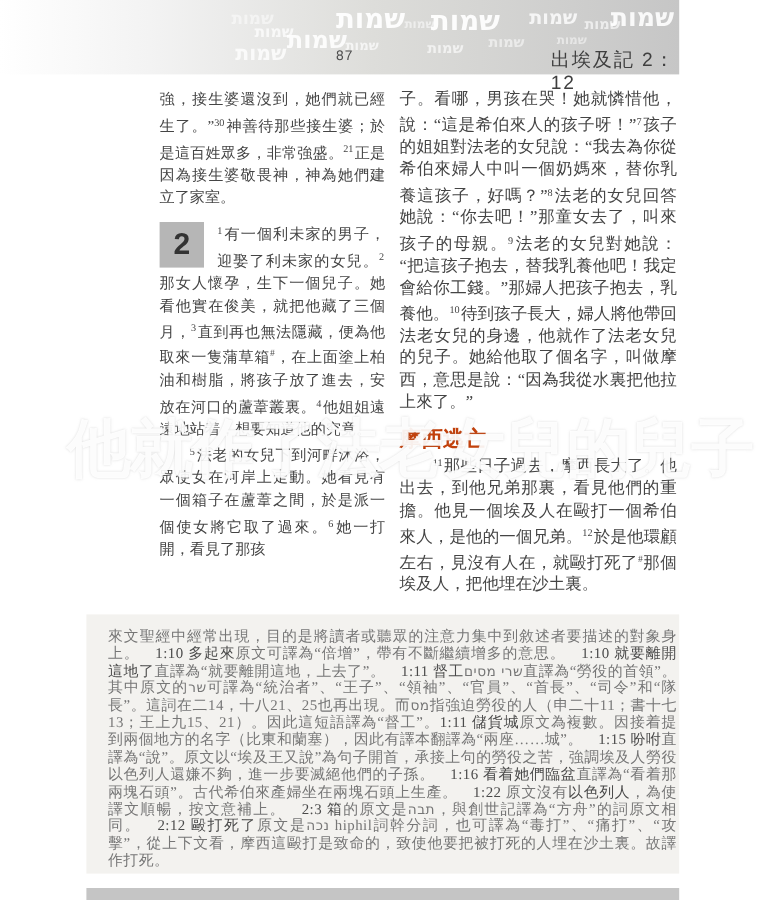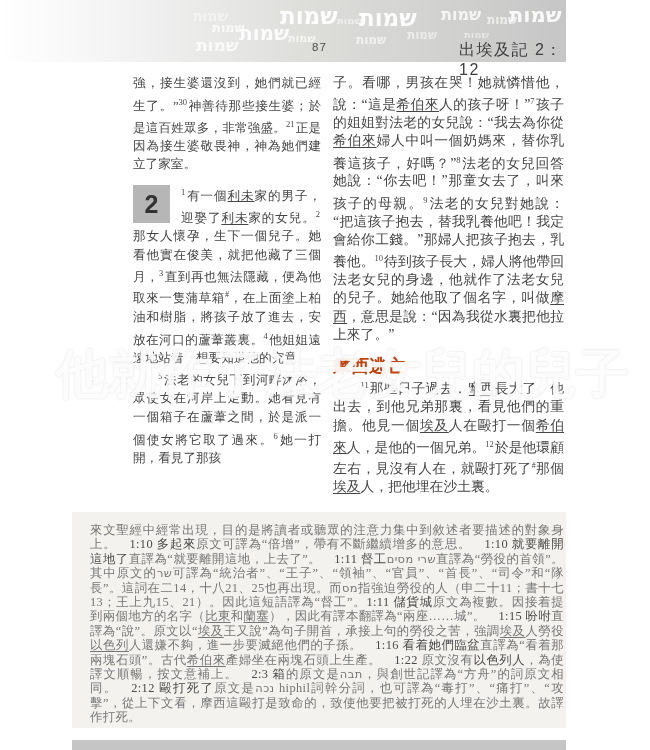--- a/index.html
+++ b/index.html
@@ -5,42 +5,42 @@
   html,body{margin:0;padding:0;background:#ffffff;}
   .page{position:relative;width:650px;height:750px;background:#ffffff;overflow:hidden;
         font-family:"Liberation Serif","DejaVu Serif",serif;}
 
   
   .header-band{position:absolute;left:0;top:0;width:566px;height:62px;
     background:linear-gradient(90deg,#ffffff 0%,#f3f3f3 22%,#ddddda 55%,#c6c6c6 100%);}
   .heb{position:absolute;color:#ffffff;font-family:"DejaVu Sans",sans-serif;
        font-weight:bold;line-height:1;white-space:nowrap;}
   .page-num{position:absolute;left:280px;top:41px;font-size:11.5px;color:#4d4d4d;
-       letter-spacing:1px;font-family:"Liberation Sans",sans-serif;margin-left:32px;}
+       letter-spacing:1px;font-family:"Liberation Sans",sans-serif;}
   .book-ref{position:absolute;left:459px;top:40px;font-size:16px;color:#3f3f3f;
        letter-spacing:1.5px;font-family:"Liberation Sans",sans-serif;}
 
   
   .col{position:absolute;top:74px;color:#454545;text-align:justify;}
   .col-left{left:133px;width:188px;font-size:12.6px;line-height:18.6px;}
   .col-right{left:333px;width:231px;font-size:13.8px;line-height:18.3px;}
   .vp{margin:0;}
   .ind{text-indent:2em;}
   .chapter{margin-top:9px;}
   .chapnum{float:left;width:37px;height:38px;margin:2px 11px 0 0;background:#b6b6b6;
            display:flex;align-items:center;justify-content:center;}
   .chapnum span{font-size:25px;font-weight:bold;color:#333333;
                 font-family:"Liberation Sans",sans-serif;}
   .chaptitle{font-weight:bold;font-size:13px;color:#353535;}
   .sectitle{font-weight:bold;font-size:18px;color:#c2410c;margin:13px 0 1px 0;}
 
   
   .seg-v{font-size:8.5px;vertical-align:4.5px;margin-right:1px;}
   .seg-m{font-size:8px;vertical-align:5px;}
-  .seg-u{text-decoration:underline;text-underline-offset:2px;text-decoration-thickness:0.8px;}
+  .seg-u{text-underline-offset:2px;text-decoration-thickness:0.8px;}
   .seg-b{font-weight:normal;color:#4a4a4a;}
   .seg-h{font-family:"DejaVu Sans",sans-serif;font-size:0.92em;}
 
   
   .notes-bg{position:absolute;left:72px;top:512px;width:494px;height:216px;background:#f3f2ef;}
   .notes{position:absolute;left:90px;top:523px;width:474px;font-size:12.4px;
          line-height:14.4px;color:#767676;text-align:justify;letter-spacing:0.4px;}
 
   .bottom-strip{position:absolute;left:72px;top:740px;width:494px;height:10px;background:#c5c5c5;}
 

